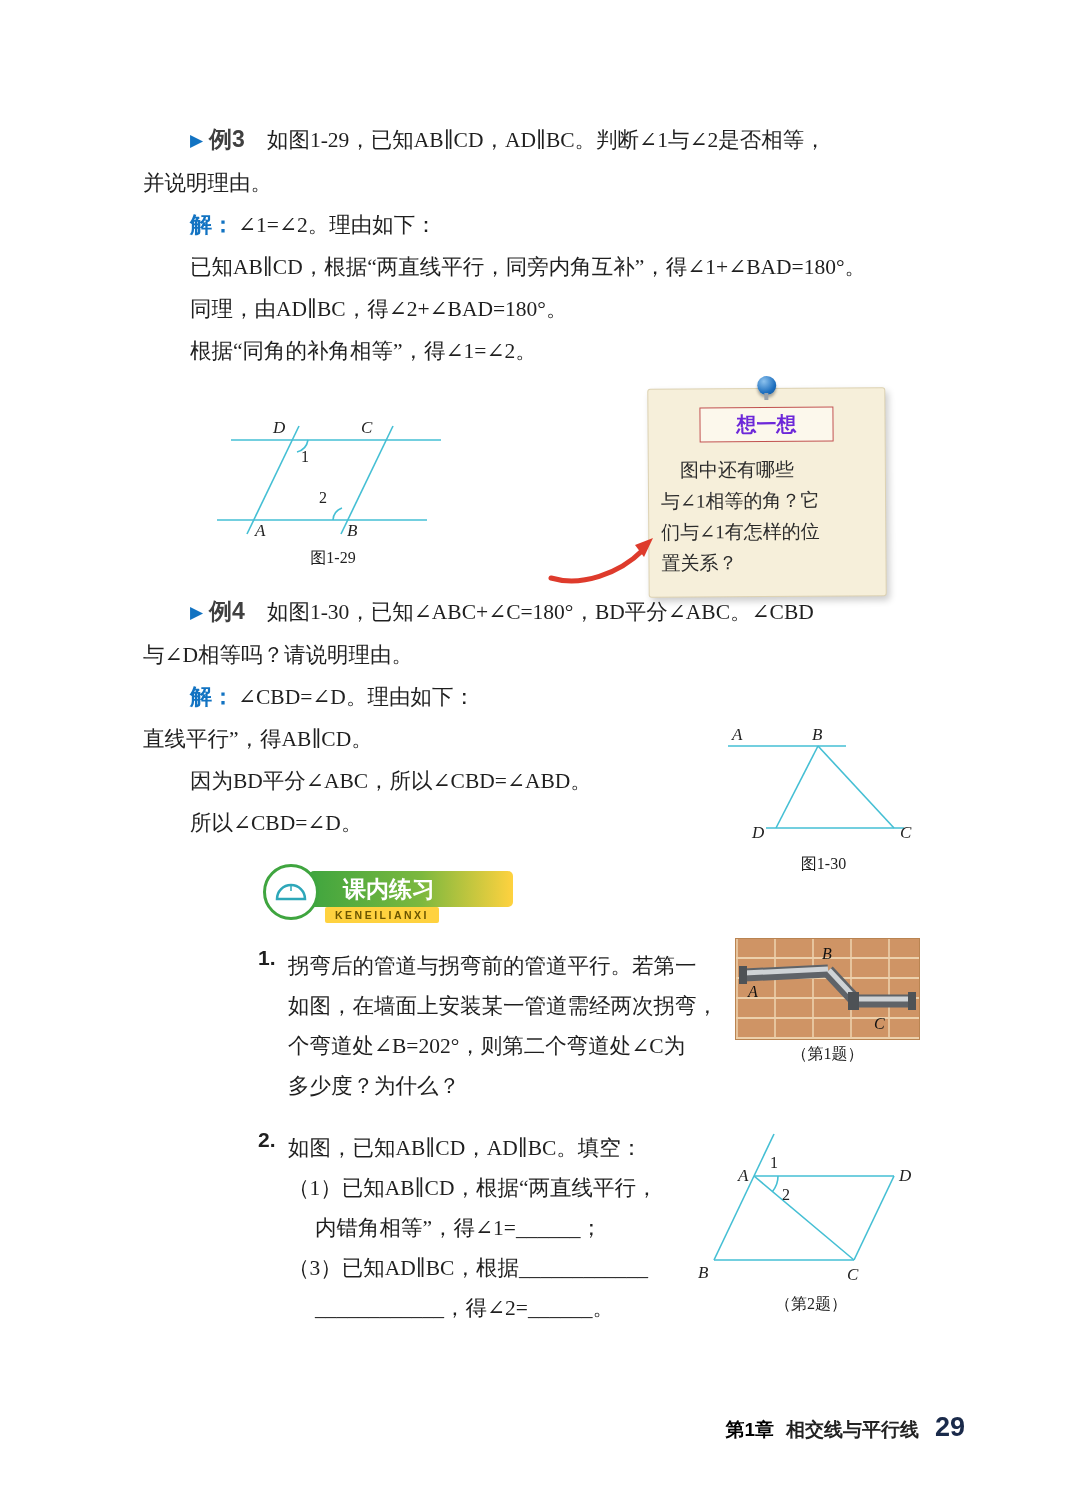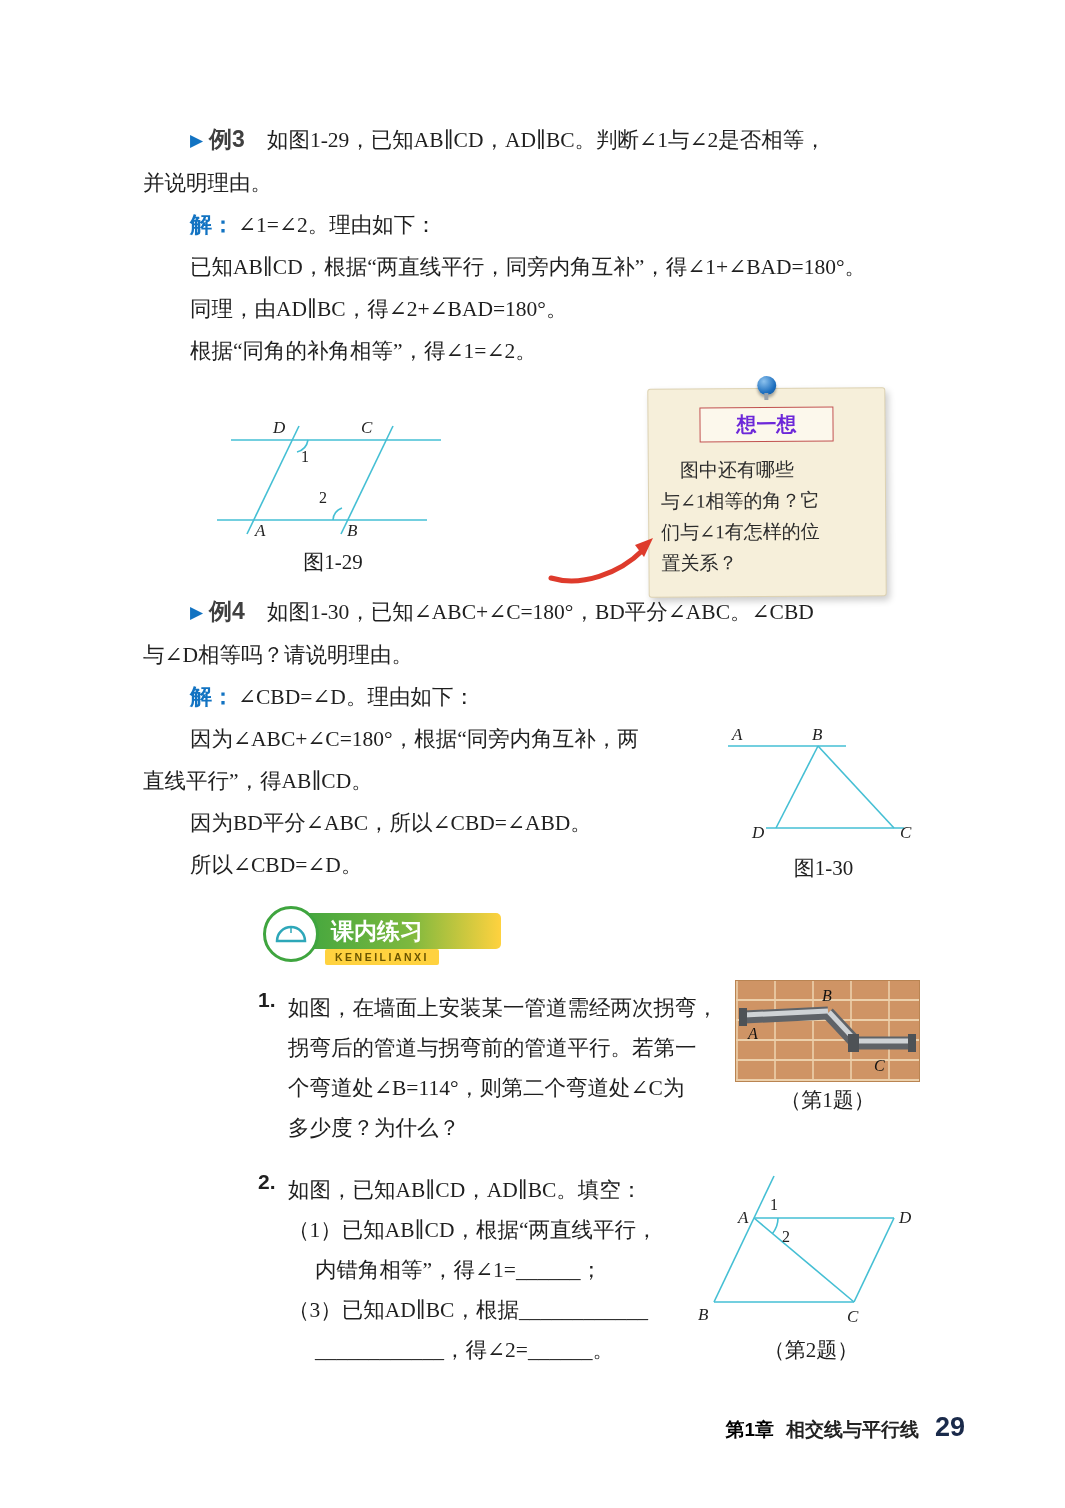--- a/index.html
+++ b/index.html
@@ -11,21 +11,21 @@
   .content { position:absolute; left:143px; top:118px; width:782px; font-size:21.5px; }
   .line { line-height:42px; white-space:nowrap; }
   .ind { padding-left:47px; }
   .bullet { color:#1273c2; font-size:17px; margin-right:6px; vertical-align:1px; }
   .ex-marker { color:#404040; font-weight:bold; font-family:"Liberation Sans","DejaVu Sans",sans-serif; font-size:23px; margin-right:22px; }
   .sol-label { color:#1273c2; font-weight:bold; font-family:"Liberation Sans","DejaVu Sans",sans-serif; font-size:22px; margin-right:4px; }
 
   
   .row129 { position:relative; height:218px; }
   .figwrap { position:absolute; }
-  .figcap { text-align:center; font-size:21px; color:#1f1f1f; margin-top:4px; }
+  .figcap { text-align:center; font-size:16px; color:#1f1f1f; margin-top:4px; }
   svg.fig line, svg.fig path { stroke:#45bfd4; stroke-width:1.6; fill:none; }
   svg.fig text { font-family:"Liberation Serif","DejaVu Serif",serif; font-style:italic; font-size:17px; fill:#222; }
   svg.fig text.num { font-style:normal; font-size:16px; }
 
   
   .note {
     position:absolute; left:505px; top:16px; width:212px;
     background:#f6efda; border:1px solid #ddd2b2; border-radius:3px;
     box-shadow:3px 4px 7px rgba(0,0,0,0.20);
     padding:14px 12px 18px; transform:rotate(-0.4deg);
@@ -50,21 +50,21 @@
 
   
   .practice { margin-left:115px; margin-top:20px; }
   .badge { position:relative; height:62px; margin-left:5px; margin-bottom:20px; width:320px; }
   .badge-circle {
     position:absolute; left:0; top:0; width:56px; height:56px; border-radius:50%;
     background:#fff; border:3px solid #3fa53f; z-index:2; box-sizing:border-box;
     display:flex; align-items:center; justify-content:center;
   }
   .badge-banner {
-    position:absolute; left:34px; top:7px; height:36px; line-height:36px; width:170px;
+    position:absolute; left:46px; top:7px; height:36px; line-height:36px; width:170px;
     background:linear-gradient(90deg,#3fa53f,#7cb83e 55%,#ffd23f);
     border-radius:5px; color:#fff; font-weight:bold; font-size:23px;
     font-family:"Liberation Sans","DejaVu Sans",sans-serif; padding-left:34px;
   }
   .badge-sub {
     position:absolute; left:62px; top:43px; background:#ffd23f; color:#6b5500;
     font-family:"Liberation Sans","DejaVu Sans",sans-serif; font-size:10.5px; font-weight:bold;
     letter-spacing:2.5px; padding:2px 10px; border-radius:2px;
   }
   .prob { position:relative; margin-bottom:22px; }
@@ -146,21 +146,20 @@
 
     <div class="line ind">
       <span class="bullet">▶</span><span class="ex-marker">例4</span><span>如图1-30，已知∠ABC+∠C=180°，BD平分∠ABC。∠CBD</span>
     </div>
     <div class="line">与∠D相等吗？请说明理由。</div>
 
     <div class="e4sol">
       <div class="line ind">
         <span class="sol-label">解：</span><span>∠CBD=∠D。理由如下：</span>
       </div>
-      <div class="line ind">因为∠ABC+∠C=180°，根据“同旁内角互补，两</div>
       <div class="line">直线平行”，得AB∥CD。</div>
       <div class="line ind">因为BD平分∠ABC，所以∠CBD=∠ABD。</div>
       <div class="line ind">所以∠CBD=∠D。</div>
 
       <div class="fig130wrap">
         <svg class="fig" width="190" height="118" viewBox="0 0 190 118">
           <line x1="2" y1="20" x2="120" y2="20"></line>
           <line x1="92" y1="20" x2="50" y2="102"></line>
           <line x1="92" y1="20" x2="168" y2="102"></line>
           <line x1="40" y1="102" x2="178" y2="102"></line>
@@ -181,23 +180,23 @@
             <line x1="10" y1="27" x2="30" y2="27" stroke="#2ea7b9" stroke-width="1.5"></line>
             <line x1="20" y1="13" x2="20" y2="19" stroke="#2ea7b9" stroke-width="1.5"></line>
           </svg>
         </div>
         <div class="badge-banner">课内练习</div>
         <div class="badge-sub">KENEILIANXI</div>
       </div>
 
       <div class="prob">
         <span class="pnum">1.</span>
+        <div class="pline">拐弯后的管道与拐弯前的管道平行。若第一</div>
         <div class="pline">如图，在墙面上安装某一管道需经两次拐弯，</div>
-        <div class="pline">拐弯后的管道与拐弯前的管道平行。若第一</div>
-        <div class="pline">个弯道处∠B=114°，则第二个弯道处∠C为</div>
+        <div class="pline">个弯道处∠B=202°，则第二个弯道处∠C为</div>
         <div class="pline">多少度？为什么？</div>
 
         <div class="p1fig">
           <div class="brick">
             <svg width="185" height="102" viewBox="0 0 185 102">
               <line x1="8" y1="36" x2="92" y2="32" stroke="#5f6368" stroke-width="13"></line>
               <line x1="92" y1="32" x2="120" y2="62" stroke="#5f6368" stroke-width="13"></line>
               <line x1="120" y1="62" x2="178" y2="62" stroke="#5f6368" stroke-width="13"></line>
               <line x1="8" y1="34" x2="92" y2="30" stroke="#cfd3d6" stroke-width="5"></line>
               <line x1="93" y1="31" x2="120" y2="60" stroke="#cfd3d6" stroke-width="5"></line>

